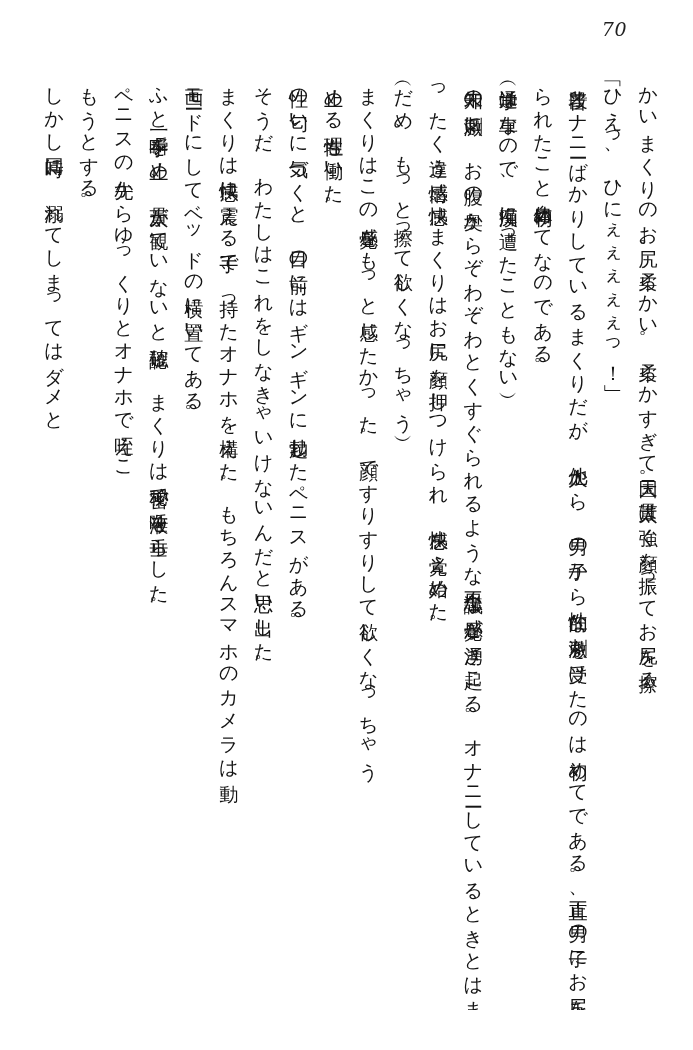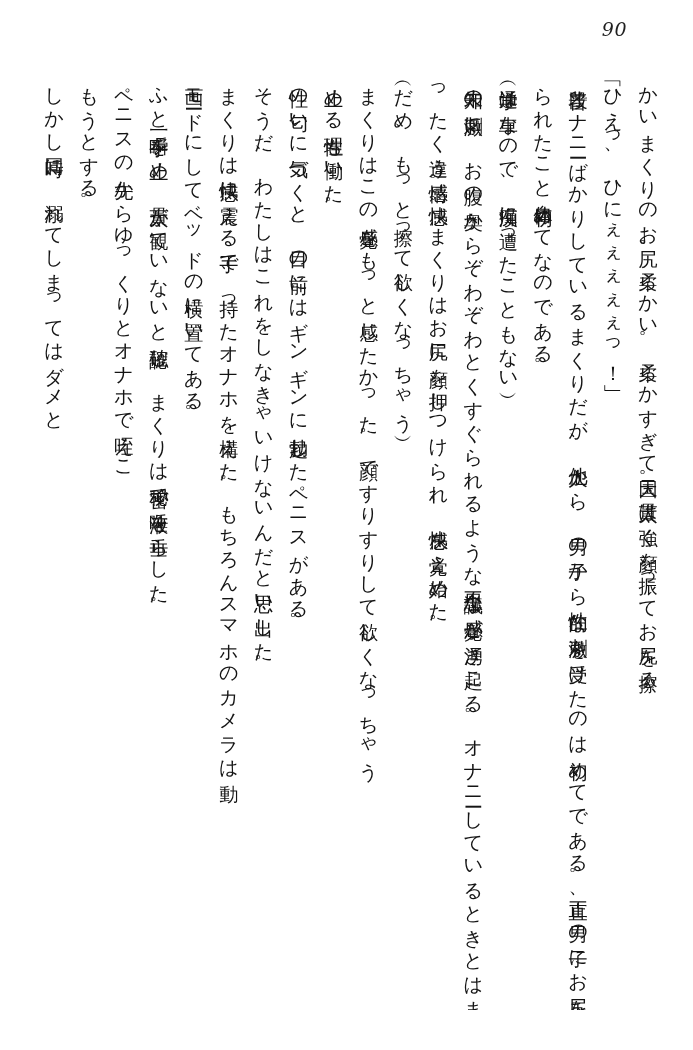--- a/index.html
+++ b/index.html
@@ -47,21 +47,21 @@
     color: #141414;
     font-family: "DejaVu Serif", "Liberation Serif", serif;
     white-space: pre-wrap;
     overflow: hidden;
   }
 </style>
 </head>
 <body>
 
 <div class="page">
-  <div class="page-number">90</div>
+  <div class="page-number">70</div>
   <div class="body-text">かいまくりのお尻。柔らかい。柔らかすぎて天国。貫太は強く顔を振ってお尻を擦る。
 「ひえっ、ひにぇぇぇぇぇっ！」
 普段オナニーばかりしているまくりだが、他人から、男の子から性的な刺激を受けたのは初めてである。正直、男の子にお尻を触られたこと自体初めてなのである。
 （通学は車なので、痴漢に遭ったこともない）
 未知の刺激に、お腹の奥からぞわぞわとくすぐられるような不思議な感覚が湧き起こる。オナニーしているときとはまったく違う感情。快感。まくりはお尻に顔を押しつけられ、快感を覚え始めた。
 （だめ、もっと擦って欲しくなっちゃう）
 まくりはこの感覚をもっと感じたかった。顔ですりすりして欲しくなっちゃう
 止める理性も働いた。
 性の匂いに気づくと、目の前にはギンギンに勃起したペニスがある。
 そうだ、わたしはこれをしなきゃいけないんだと思い出した。

